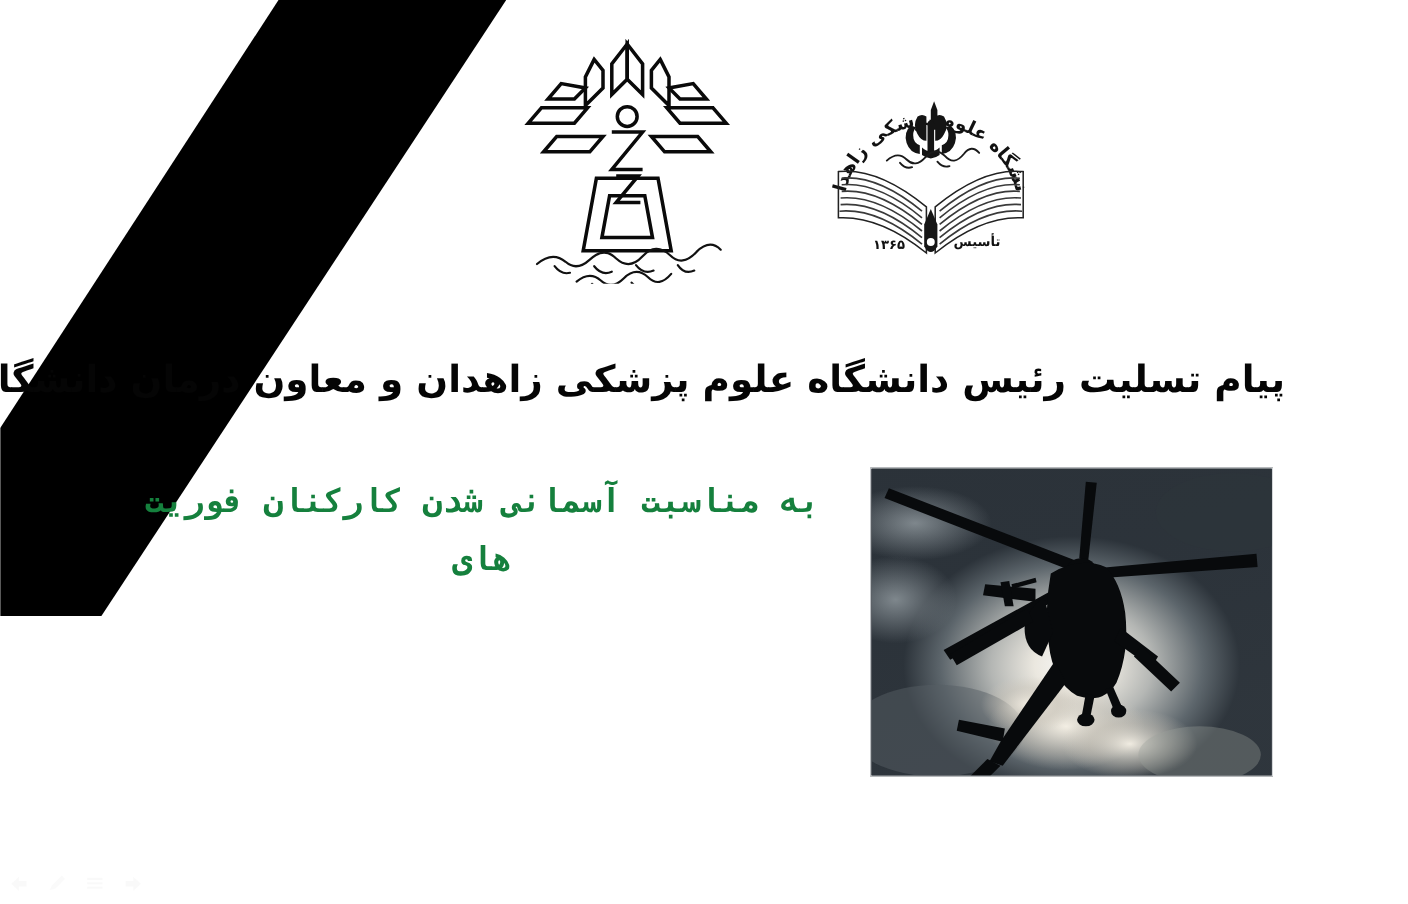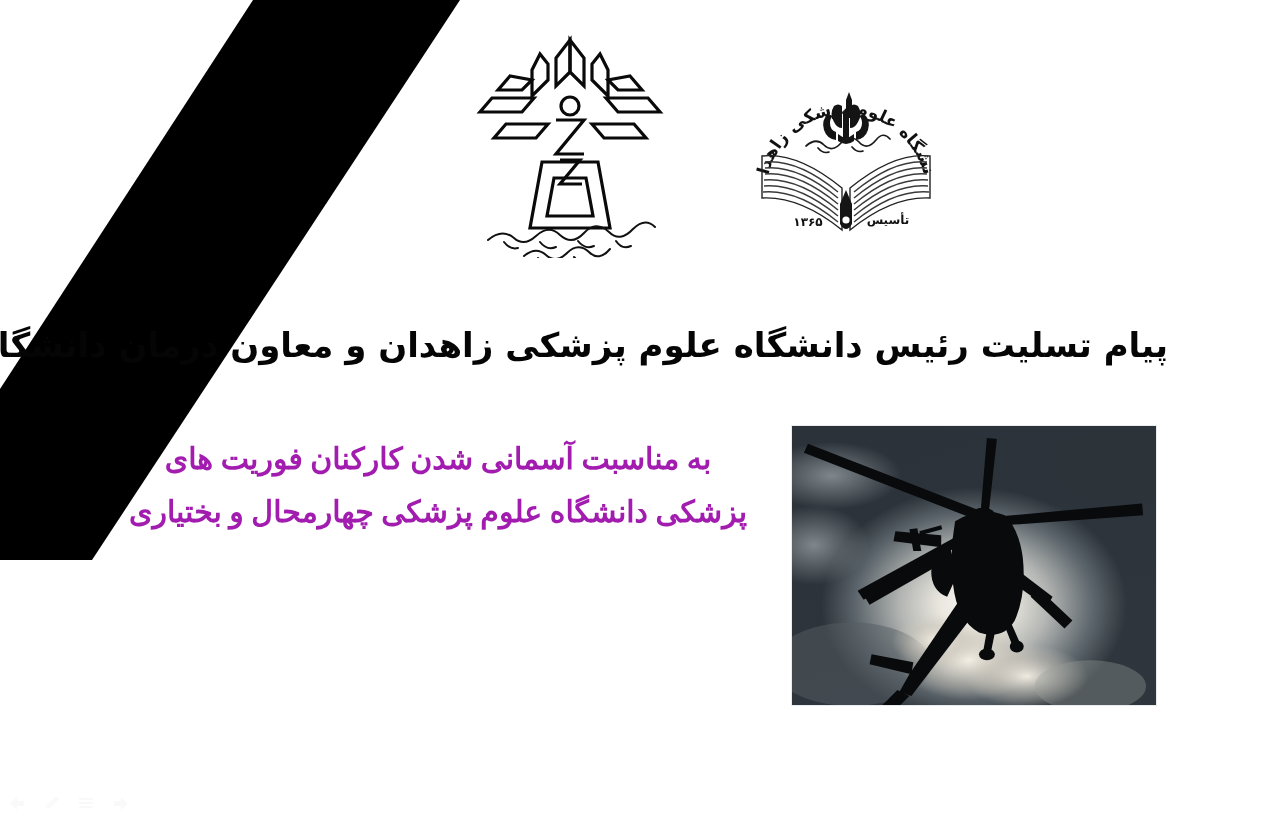--- a/index.html
+++ b/index.html
@@ -74,25 +74,25 @@
     white-space: nowrap;
   }
 
   .body-text {
     position: absolute;
     right: 512px;
     top: 432px;
     width: 660px;
     text-align: center;
     direction: rtl;
-    font-family: Liberation Serif, serif;
+    font-family: Liberation Mono, monospace;
     font-weight: bold;
     font-size: 30px;
     line-height: 1.78;
-    color: #a21caf;
+    color: #15803d;
   }
 
   
   .photo-frame {
     position: absolute;
     left: 791px;
     top: 425px;
     width: 366px;
     height: 281px;
     border: 1px solid #e8eced;
@@ -234,21 +234,20 @@
         <text x="140" y="176" font-family="DejaVu Sans, sans-serif" font-size="12" font-weight="bold" fill="#111111" text-anchor="middle">تأسیس</text>
       </svg>
 
     </div>
   </div>
 
   <div class="headline">پیام تسلیت رئیس دانشگاه علوم پزشکی زاهدان و معاون درمان دانشگاه</div>
 
   <div class="body-text">
     <div>به مناسبت آسمانی شدن کارکنان فوریت های</div>
-    <div>پزشکی دانشگاه علوم پزشکی چهارمحال و بختیاری</div>
   </div>
 
   <div class="photo-frame">
     <svg viewBox="0 0 366 281" xmlns="http://www.w3.org/2000/svg" preserveAspectRatio="none">
       <defs>
         <radialGradient id="sunglow" cx="50%" cy="64%" r="42%">
           <stop offset="0%" stop-color="#ffffff"></stop>
           <stop offset="22%" stop-color="#f3efe6"></stop>
           <stop offset="48%" stop-color="#b9bbb8"></stop>
           <stop offset="78%" stop-color="#5d666c"></stop>

